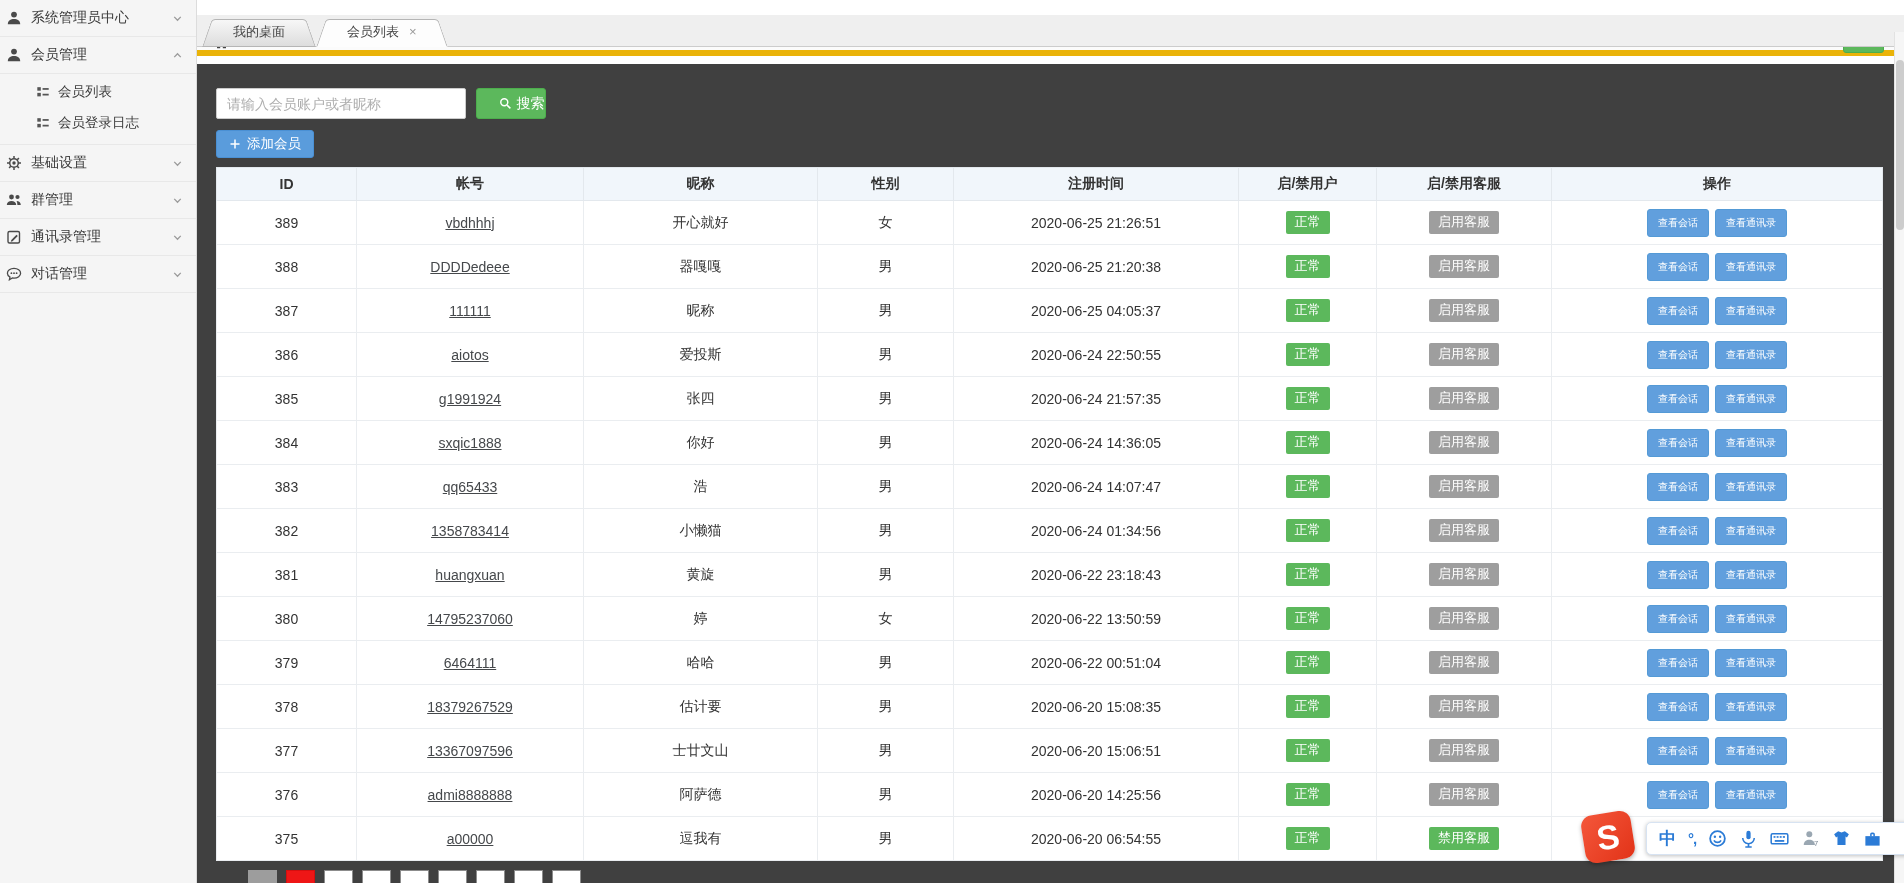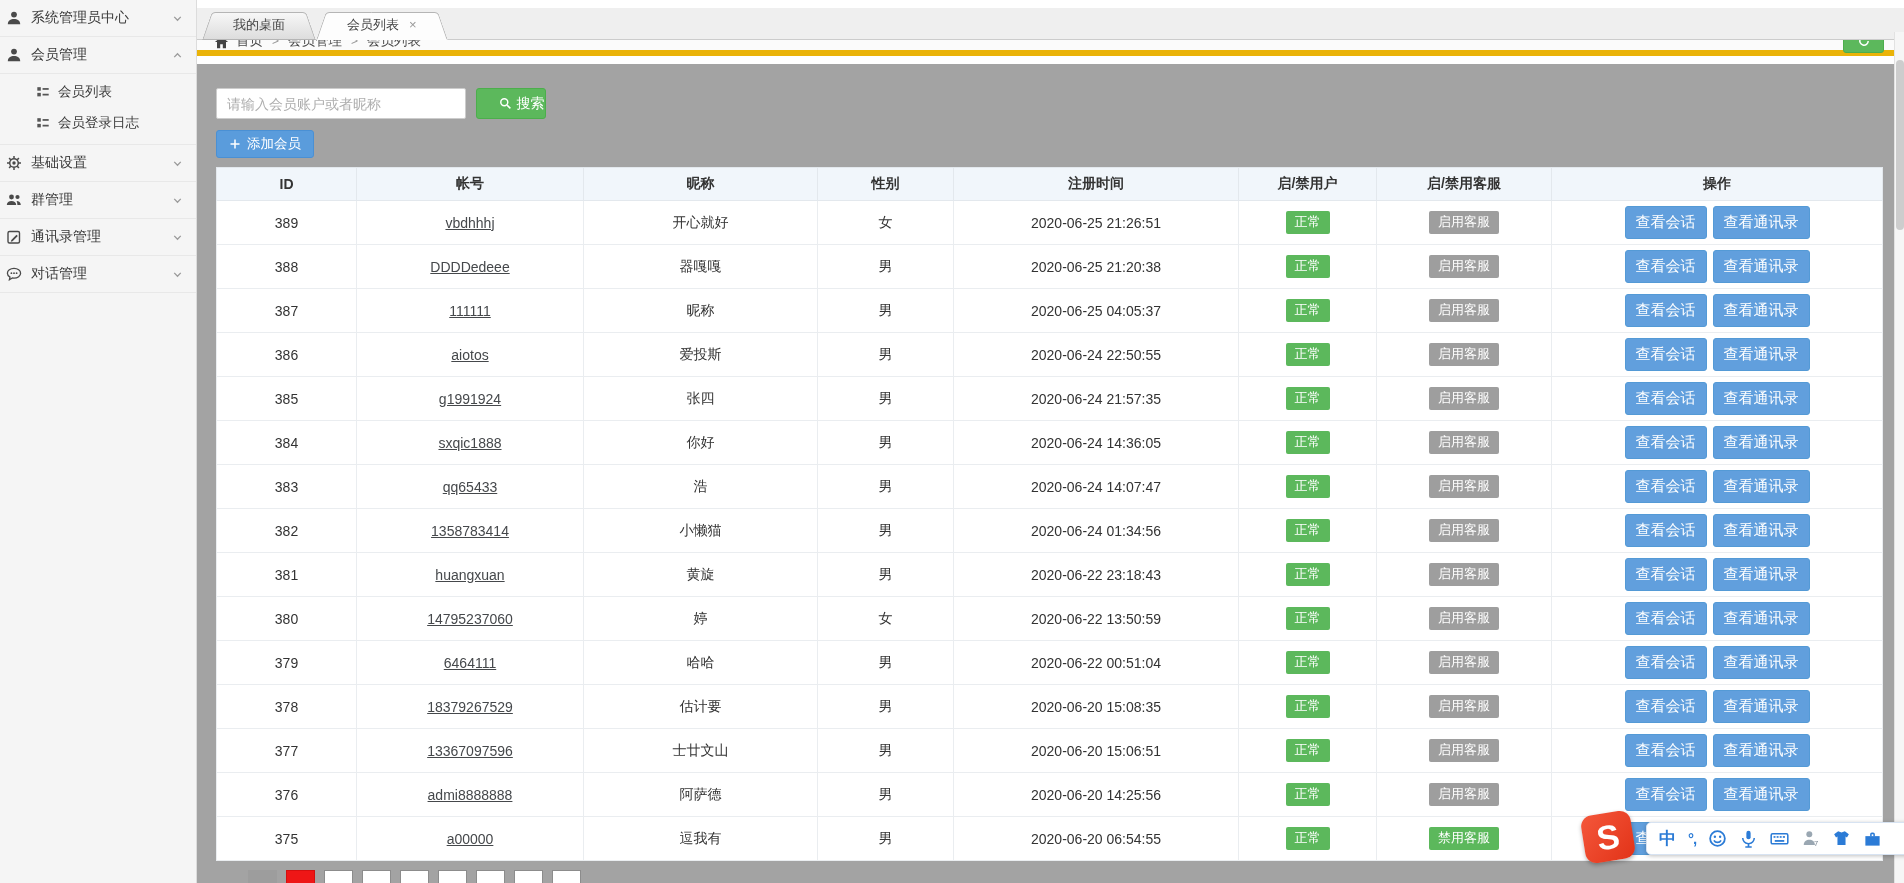--- a/index.html
+++ b/index.html
@@ -11,56 +11,56 @@
   .side-item { height:37px; display:flex; align-items:center; padding:0 12px 0 6px; border-bottom:1px solid #e8e8e8; color:#3a3a3a; font-size:14px; cursor:pointer; background:#f5f5f5; }
   .side-item .lbl { flex:1; margin-left:9px; }
   .icon16 { width:16px; height:16px; color:#4a4a4a; flex:0 0 16px; }
   .chev { width:13px; height:13px; color:#9b9b9b; }
   .sub-item { height:31px; display:flex; align-items:center; padding-left:36px; font-size:13.5px; color:#3b3b3b; cursor:pointer; }
   .sub-item .icon14 { width:14px; height:14px; color:#555; }
   .sub-item .lbl { margin-left:8px; }
   .sub-group { border-bottom:1px solid #e8e8e8; padding:2px 0 6px; }
 
   
-  .tabbar { position:absolute; left:197px; top:8px; right:0; height:32px; background:#efefef; border-bottom:1px solid #cccccc; display:flex; align-items:flex-end; padding-left:14px; z-index:4; }
+  .tabbar { position:absolute; left:197px; top:15px; right:0; height:32px; background:#efefef; border-bottom:1px solid #cccccc; display:flex; align-items:flex-end; padding-left:14px; z-index:4; }
   .tab { position:relative; height:27px; line-height:26px; padding:0 22px; font-size:13px; color:#444; margin-right:18px; text-align:center; cursor:pointer; }
   .tab::before, .tab::after { content:""; position:absolute; top:0; bottom:-1px; width:58%; background:linear-gradient(#f7f7f7,#dddddd); border:1px solid #b5b5b5; z-index:0; }
   .tab::before { left:-4px; transform:skewX(-19deg); border-right:none; border-radius:4px 0 0 0; }
   .tab::after  { right:-4px; transform:skewX(19deg); border-left:none; border-radius:0 4px 0 0; }
   .tab.active::before, .tab.active::after { background:#fdfdfd; border-bottom-color:#fdfdfd; }
   .tab .tab-label, .tab .tab-close { position:relative; z-index:2; }
   .tab-close { margin-left:10px; color:#999; font-size:13px; }
 
   
   .crumbbar { position:absolute; left:197px; top:24px; right:0; height:32px; background:#fbfbfb; border-bottom:6px solid #eab308; display:flex; align-items:flex-end; padding:0 17px; font-size:13.5px; color:#4a4a4a; z-index:3; }
   .crumbbar .icon14 { width:15px; height:15px; color:#444; margin-right:7px; }
   .crumb { cursor:pointer; }
   .crumb-sep { color:#999; margin:0 9px; font-size:12px; }
   .refresh-btn { position:absolute; right:20px; top:4px; width:41px; height:25px; background:#5cb85c; border:1px solid #4cae4c; border-radius:3px; display:flex; align-items:center; justify-content:center; cursor:pointer; }
   .refresh-btn svg { width:14px; height:14px; color:#fff; }
 
   
-  .content { position:absolute; left:197px; top:64px; right:0; bottom:0; background:#a3a3a3; }
+  .content { position:absolute; left:197px; top:64px; right:0; bottom:0; background:#404040; }
   .search-input { position:absolute; left:19px; top:24px; width:250px; height:31px; border:1px solid #ccc; border-radius:2px; padding:0 10px; font-size:14px; color:#333; outline:none; font-family:inherit; }
   .search-input::placeholder { color:#aeaeae; }
   .search-btn { position:absolute; left:279px; top:24px; height:31px; width:70px; background:#5cb85c; border:1px solid #4cae4c; border-radius:3px; color:#fff; font-size:14px; display:flex; align-items:center; justify-content:center; gap:5px; cursor:pointer; font-family:inherit;padding-left:21px; }
   .search-btn svg { width:13px; height:13px; }
   .add-btn { position:absolute; left:19px; top:66px; height:28px; padding:0 12px; background:#5a9cdc; border:1px solid #4a90d4; border-radius:3px; color:#fff; font-size:13.5px; display:flex; align-items:center; gap:6px; cursor:pointer; font-family:Liberation Serif, serif; }
   .add-btn svg { width:12px; height:12px; }
 
   
   .tbl-wrap { position:absolute; left:19px; top:103px; }
   table.tbl { border-collapse:collapse; table-layout:fixed; width:1666px; }
   .tbl th { height:33px; background:#f1f6fb; border:1px solid #e3e8ed; font-size:14px; font-weight:bold; color:#333; text-align:center; }
   .tbl td { height:44px; border:1px solid #eaedf0; font-size:14px; color:#333; text-align:center; background:#fff; }
   .tbl a.acct { color:#45484b; text-decoration:underline; cursor:pointer; }
   .badge { display:inline-block; padding:3px 9px; border-radius:2px; font-size:13px; color:#fff; line-height:1.3; cursor:pointer; }
   .badge-green { background:#5cb85c; }
   .badge-gray { background:#9e9e9e; }
-  .btn-blue { background:#619fdd; border:1px solid #549ad6; color:#fff; font-size:15px; padding:6px 10px; border-radius:3px; margin:0 3px; cursor:pointer; font-family:inherit; }
+  .btn-blue { background:#619fdd; border:1px solid #549ad6; color:#fff; font-size:10px; padding:6px 10px; border-radius:3px; margin:0 3px; cursor:pointer; font-family:inherit; }
 
   
   .pager { position:absolute; left:51px; top:806px; display:flex; gap:9px; }
   .pg { width:29px; height:26px; border:1px solid #8c8c8c; background:#fff; cursor:pointer; }
   .pg.gray { background:#9d9d9d; border-color:#9d9d9d; }
   .pg.red { background:#ee1616; border-color:#d40f0f; }
 
   
   .scrollbar { position:absolute; right:0; top:32px; bottom:0; width:10px; background:#f6f6f6; border-left:1px solid #e2e2e2; z-index:6; }
   .scroll-thumb { position:absolute; left:1px; top:28px; width:8px; height:170px; background:#cdcdcd; border-radius:4px; }

